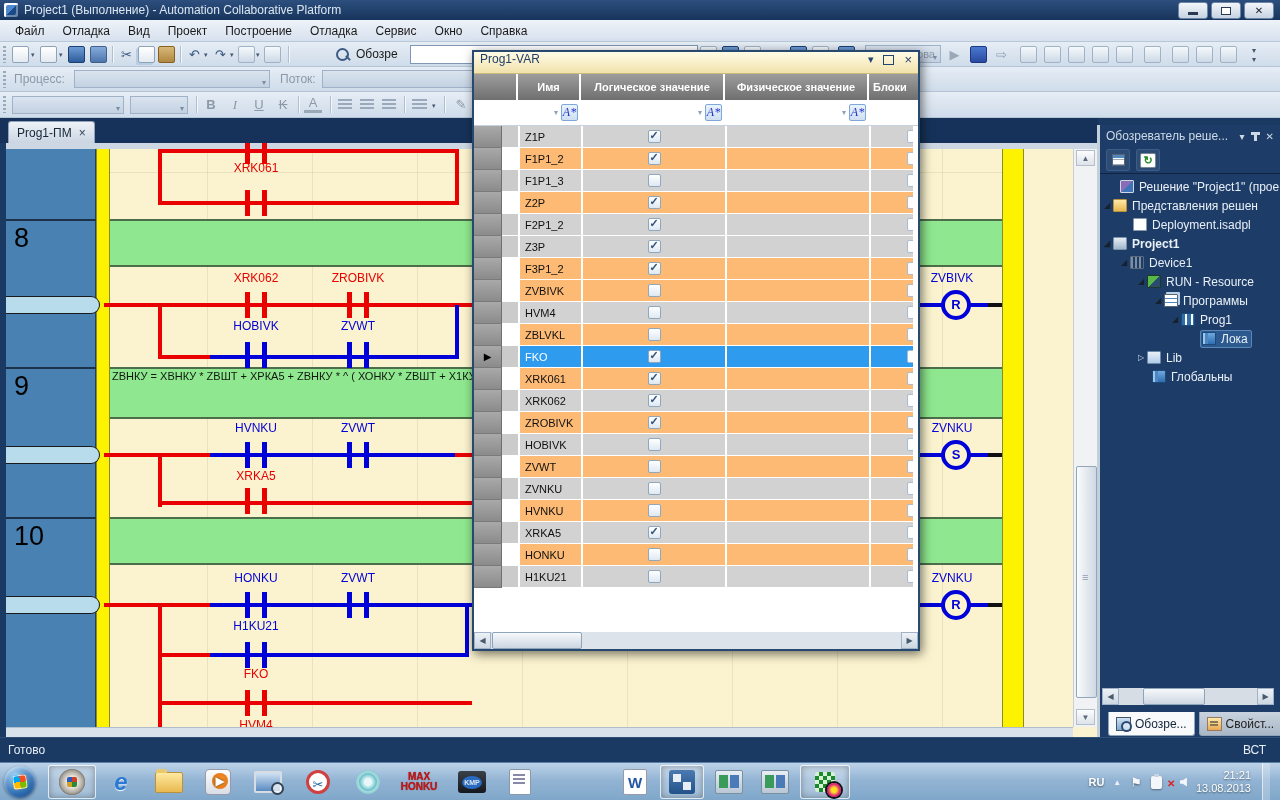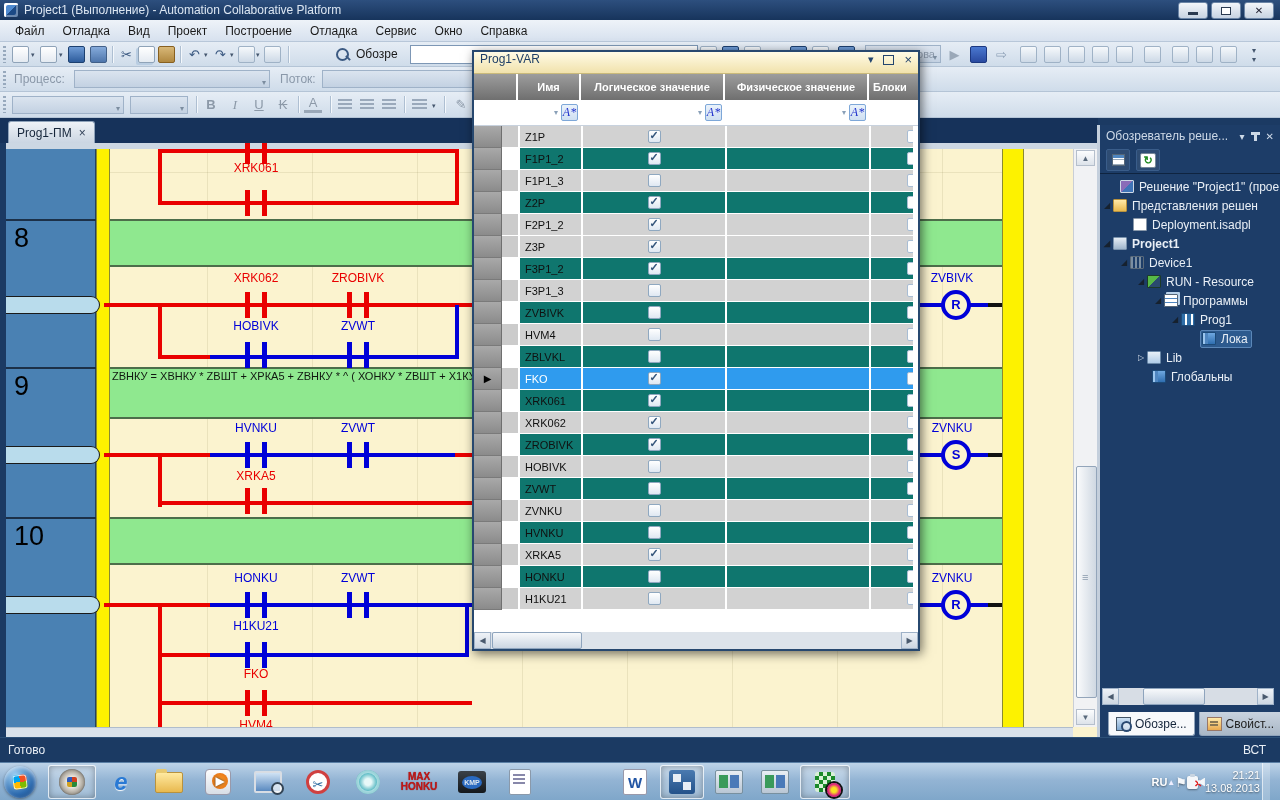--- a/index.html
+++ b/index.html
@@ -112,21 +112,21 @@
     display:flex;align-items:center;justify-content:center;border-right:2px solid #fff;box-sizing:border-box;overflow:hidden}
   .vfilter{height:26px;display:flex;border-bottom:1px solid #c8d2de;box-sizing:border-box;background:#fff}
   .vfc{display:flex;align-items:center;justify-content:flex-end;gap:3px;padding-right:3px;box-sizing:border-box}
   .vfc .fa{font-size:8px;color:#8aa0b8}
   .abtn{width:17px;height:17px;background:linear-gradient(#eaf2fb,#cfe0f2);border:1px solid #7da7d8;
     border-radius:2px;color:#2233cc;font-family:"Liberation Serif",serif;font-style:italic;
     font-size:12px;text-align:center;line-height:15px;box-sizing:border-box}
   .vrows{position:relative}
   .vrow{height:22px;display:flex;box-sizing:border-box}
   .vrow.even .cell{background:#d2d2d2}
-  .vrow.odd .cell{background:#0f766e}
+  .vrow.odd .cell{background:#fdba74}
   .vrow.even .ind2{background:#cbcbcb}
   .vrow .cell{border-left:2px solid #fff;border-bottom:1px solid #fff;box-sizing:border-box;
     display:flex;align-items:center;overflow:hidden}
   .ind{width:28px;flex:none;background:linear-gradient(#a9a9a9,#8b8b8b);border-bottom:1px solid #7a7a7a;
     border-right:1px solid #6f6f6f;box-sizing:border-box;display:flex;align-items:center;justify-content:center}
   .ind2{width:16px;flex:none;background:#fff;border-bottom:1px solid #fff;box-sizing:border-box}
   .cname{width:63px;font-size:11px;padding-left:5px;color:#101010}
   .clogic{width:144px;justify-content:center}
   .cphys{width:144px}
   .cblocks{width:44px}
@@ -250,21 +250,21 @@
   .i-acp2::after{content:"";position:absolute;left:4px;top:4px;width:8px;height:8px;background:#e8eef5;
     box-shadow:10px 8px 0 #e8eef5}
   .i-win{width:26px;height:22px;background:linear-gradient(#e8eef4,#b9c6d4);border:1px solid #78909f;
     border-radius:2px;position:relative}
   .i-win::after{content:"";position:absolute;left:3px;top:4px;width:9px;height:13px;background:#3a9a5a;
     box-shadow:11px 0 0 #4a7ab8}
   .i-flag{width:20px;height:20px;border-radius:3px;position:relative;
     background:repeating-conic-gradient(#1a8a2a 0 90deg,#d8f0d8 90deg 180deg) 0 0/8px 8px}
   .i-flag::after{content:"";position:absolute;right:-6px;bottom:-5px;width:14px;height:14px;border-radius:50%;
     background:radial-gradient(circle,#f8e020 25%,#e02080 60%,#900);box-shadow:0 0 0 2px #111}
-  .tray{position:absolute;right:0;top:0;height:38px;display:flex;align-items:center;padding-right:10px;color:#fff}
+  .tray{position:absolute;right:0;top:0;height:38px;display:flex;align-items:center;gap:9px;padding-right:10px;color:#fff}
   .trlang{font-size:11px;font-weight:bold;text-shadow:0 1px 2px rgba(0,0,0,.5)}
   .trup{font-size:8px;color:#eef}
   .trflag{font-size:13px;color:#f4f7fa;text-shadow:0 1px 2px rgba(0,0,0,.5)}
   .trclip{width:11px;height:13px;background:#f4f7fa;border-radius:2px;position:relative;box-shadow:0 1px 2px rgba(0,0,0,.4)}
   .trclip::before{content:"";position:absolute;left:3px;top:-2px;width:5px;height:3px;background:#c8d4e0;border-radius:1px}
   .trnet{width:14px;height:12px;position:relative;
     background:linear-gradient(90deg,#eef 0 3px,transparent 3px 4px,#eef 4px 7px,transparent 7px 8px,#dde 8px 11px,transparent 11px 12px,#ccd 12px);
     clip-path:polygon(0 60%,100% 0,100% 100%,0 100%)}
   .trnetx{position:absolute;left:-4px;top:-4px;color:#e02020;font-size:10px;font-weight:bold}
   .trspk{width:7px;height:9px;background:#f4f7fa;clip-path:polygon(0 30%,40% 30%,100% 0,100% 100%,40% 70%,0 70%);
@@ -611,32 +611,20 @@
       <div class="ind2"></div>
       <div class="cell cname">F3P1_2</div>
       <div class="cell clogic">
         <span class="cb on"></span>
       </div>
       <div class="cell cphys"></div>
       <div class="cell cblocks">
           <span class="cb ghost"></span>
         </div>
     </div>
-      <div class="vrow even">
-      <div class="ind"></div>
-      <div class="ind2"></div>
-      <div class="cell cname">F3P1_3</div>
-      <div class="cell clogic">
-        <span class="cb"></span>
-      </div>
-      <div class="cell cphys"></div>
-      <div class="cell cblocks">
-          <span class="cb ghost"></span>
-        </div>
-    </div>
       <div class="vrow odd">
       <div class="ind"></div>
       <div class="ind2"></div>
       <div class="cell cname">ZVBIVK</div>
       <div class="cell clogic">
         <span class="cb"></span>
       </div>
       <div class="cell cphys"></div>
       <div class="cell cblocks">
           <span class="cb ghost"></span>

